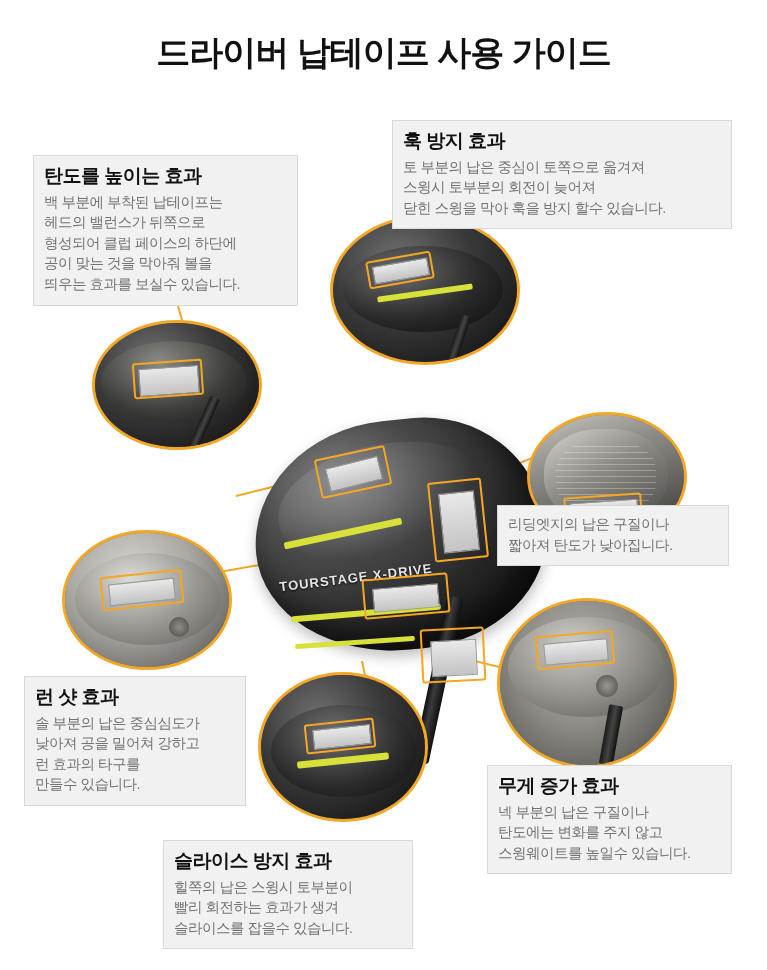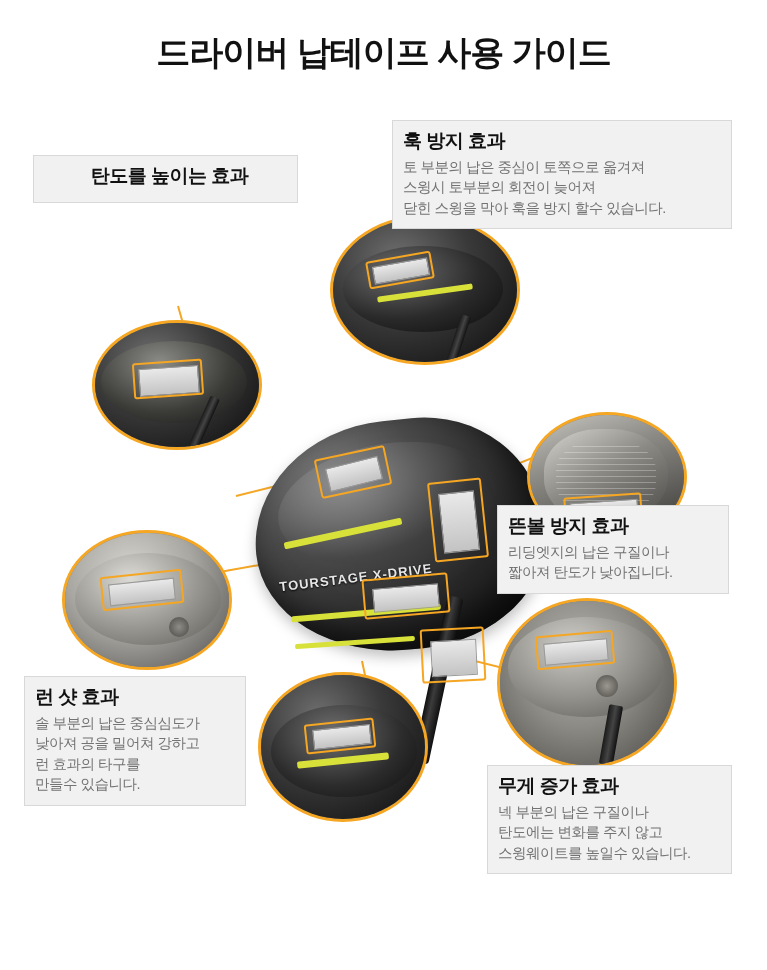--- a/index.html
+++ b/index.html
@@ -249,39 +249,49 @@
     </div>
   </div>
 
   <div class="callout" style="left:392px;top:120px;width:340px;">
     <div class="c-head">훅 방지 효과</div>
     <div class="c-body">토 부분의 납은 중심이 토쪽으로 옮겨져
 스윙시 토부분의 회전이 늦어져
 닫힌 스윙을 막아 훅을 방지 할수 있습니다.</div>
   </div>
 
-  <div class="callout" style="left:33px;top:155px;width:265px;text-align:center;">
+  <div class="callout" style="left:33px;top:155px;width:265px;">
     <div class="c-head">탄도를 높이는 효과</div>
+    <div class="c-body">백 부분에 부착된 납테이프는
+헤드의 밸런스가 뒤쪽으로
+형성되어 클럽 페이스의 하단에
+공이 맞는 것을 막아줘 볼을
+띄우는 효과를 보실수 있습니다.</div>
   </div>
 
   <div class="callout" style="left:497px;top:505px;width:232px;">
-    <div class="c-head">뜬볼 방지 효과</div>
     <div class="c-body">리딩엣지의 납은 구질이나
 짧아져 탄도가 낮아집니다.</div>
   </div>
 
   <div class="callout" style="left:24px;top:676px;width:222px;">
     <div class="c-head">런 샷 효과</div>
     <div class="c-body">솔 부분의 납은 중심심도가
 낮아져 공을 밀어쳐 강하고
 런 효과의 타구를
 만들수 있습니다.</div>
   </div>
 
   <div class="callout" style="left:487px;top:765px;width:245px;">
     <div class="c-head">무게 증가 효과</div>
     <div class="c-body">넥 부분의 납은 구질이나
 탄도에는 변화를 주지 않고
 스윙웨이트를 높일수 있습니다.</div>
   </div>
 
+  <div class="callout" style="left:163px;top:840px;width:250px;">
+    <div class="c-head">슬라이스 방지 효과</div>
+    <div class="c-body">힐쪽의 납은 스윙시 토부분이
+빨리 회전하는 효과가 생겨
+슬라이스를 잡을수 있습니다.</div>
+  </div>
 
 </div>
 
 </body></html>

